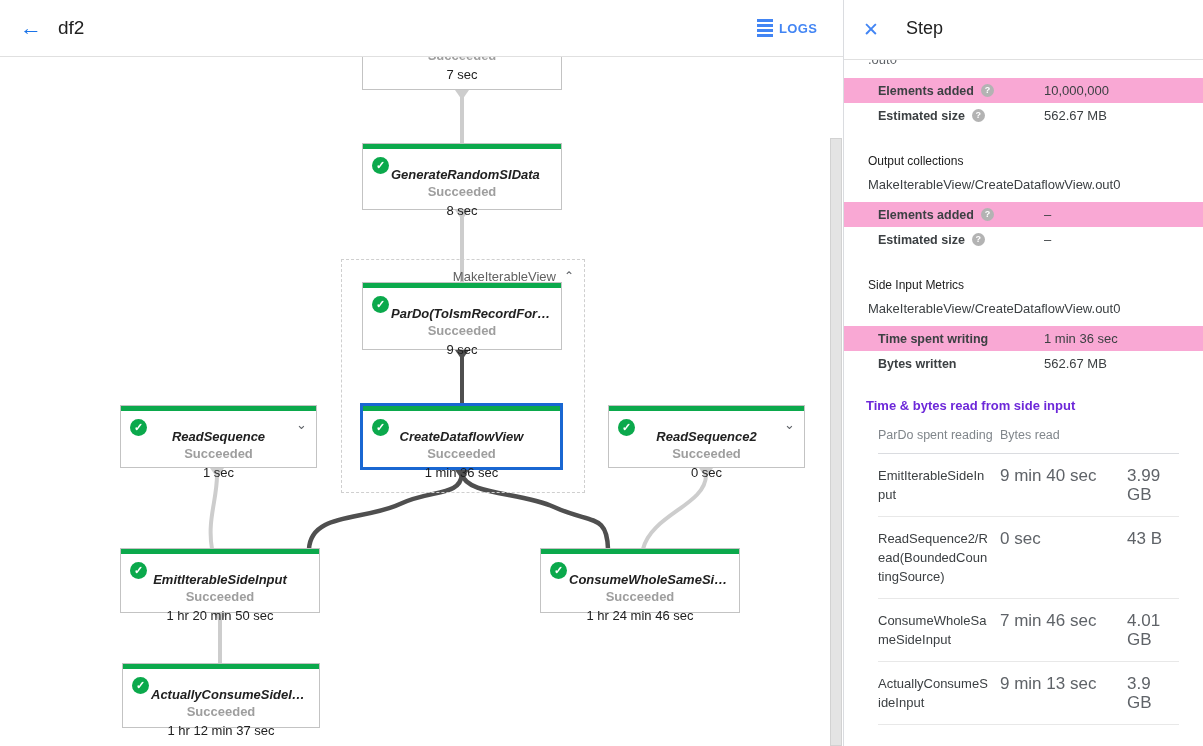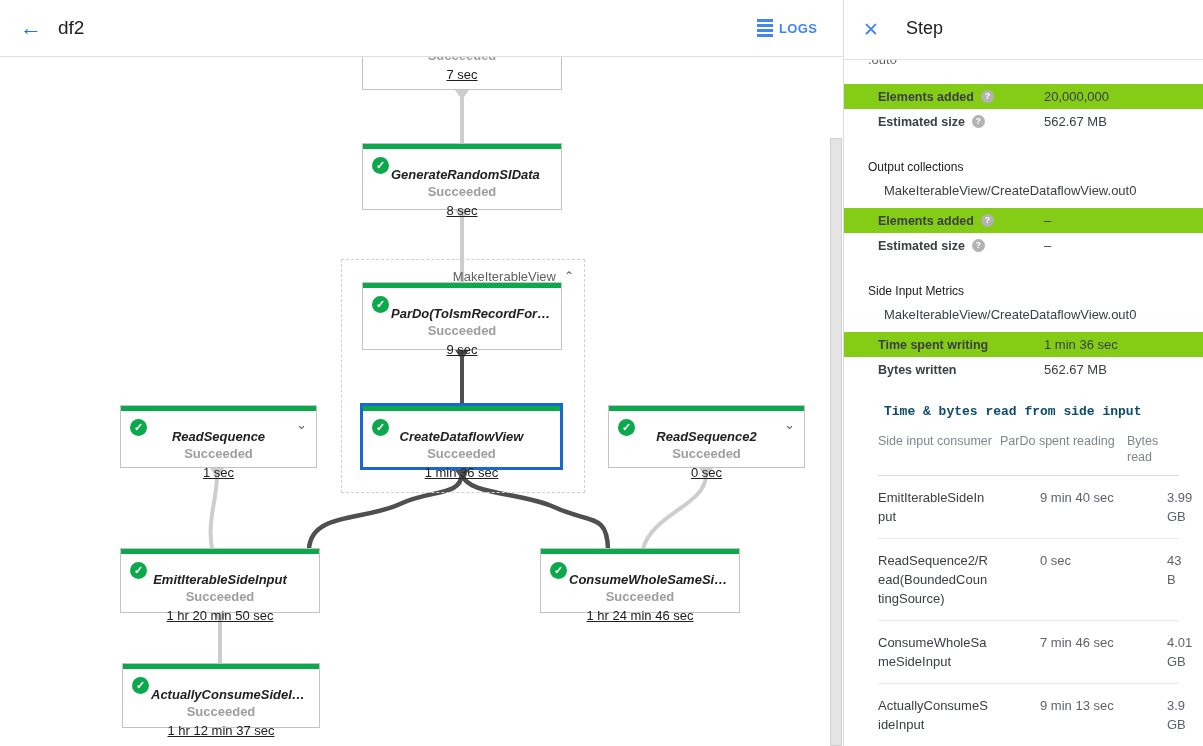--- a/index.html
+++ b/index.html
@@ -26,58 +26,58 @@
     display:flex; gap:8px; }
   .group-chevron { font-size:12px; color:#5f6368; cursor:pointer; }
 
   .node { position:absolute; background:#fff; border:1px solid #c3c3c3; z-index:2; text-align:center; }
   .node .gbar { height:5px; background:#0ba94c; }
   .node .check { position:absolute; left:9px; top:13px; width:17px; height:17px; border-radius:50%;
     background:#0ba94c; color:#fff; font-size:11px; font-weight:bold; line-height:17px; text-align:center; }
   .node .ntitle { margin-top:18px; font-size:13px; font-weight:bold; color:#212121;
     padding:0 28px; white-space:nowrap; overflow:hidden;font-style:italic; }
   .node .nstatus { font-size:13px; color:#9e9e9e; line-height:19px;font-weight:bold; }
-  .node .ntime { font-size:13px; color:#212121; line-height:19px;text-decoration:underline; }
+  .node .ntime { font-size:13px; color:#212121; line-height:19px; }
   .node .nchevron { position:absolute; right:9px; top:11px; font-size:13px; color:#5f6368; cursor:pointer; }
   .node.selected { border:3px solid #1967d2; }
 
   
   .vscroll { position:absolute; left:830px; top:0; width:13px; height:746px; background:#fff; z-index:3; }
   .vscroll .thumb { position:absolute; left:0; top:138px; width:12px; height:608px;
     background:#e4e4e4; border:1px solid #d2d2d2; }
 
   
   .panel { position:absolute; left:843px; top:0; width:360px; height:746px; background:#fff;
     border-left:1px solid #dadce0; z-index:12; }
   .panel-header { position:relative; height:60px; border-bottom:1px solid #e0e0e0; }
   .close-x { position:absolute; left:19px; top:18px; font-size:19px; color:#4285f4; cursor:pointer; }
   .panel-title { position:absolute; left:62px; top:18px; font-size:18px; color:#212121; }
   .panel-body { position:absolute; top:60px; left:0; right:0; bottom:0; overflow:hidden; }
 
-  .clip-text { margin:-8px 0 17px 24px; font-size:13px; color:#5f6368; line-height:15px; }
+  .clip-text { margin:-8px 0 11px 24px; font-size:13px; color:#5f6368; line-height:15px; }
   .kv-group { margin-top:11px; }
   .kv-row { display:grid; grid-template-columns:166px 1fr; align-items:center;
     padding:5px 0 5px 34px; min-height:25px; }
-  .kv-row.alt { background:#84cc16; }
+  .kv-row.alt { background:#f9a8d4; }
   .kv-label { display:flex; align-items:center; gap:7px; font-size:12.5px; font-weight:bold; color:#3c4043; }
   .help-icon { width:13px; height:13px; border-radius:50%; background:#b3b3b3; color:#fff;
     font-size:9px; font-weight:bold; line-height:13px; text-align:center; cursor:pointer; }
   .kv-value { font-size:13px; color:#3c4043; }
 
   .sec-heading { margin:26px 0 0 24px; font-size:12px; color:#212121; }
-  .collection-name { margin:9px 0 10px 40px; font-size:13px; color:#3c4043; }
-
-  .tbl-heading { margin:22px 0 0 40px; font-size:13px; font-weight:bold; color:#0c4a6e;font-family:Liberation Mono, monospace; }
+  .collection-name { margin:9px 0 10px 24px; font-size:13px; color:#3c4043; }
+
+  .tbl-heading { margin:22px 0 0 22px; font-size:13px; font-weight:bold; color:#6d28d9; }
   .si-table { margin:10px 24px 0 34px; }
   .si-head, .si-row { display:grid; grid-template-columns:118px 123px 1fr; column-gap:4px; }
   .si-head { padding:4px 0 10px 0; border-bottom:1px solid #dadce0; }
   .si-head span { font-size:12.5px; color:#80868b; line-height:16px; }
   .si-row { padding:12px 0; border-bottom:1px solid #e8e8e8; }
   .si-c1 { font-size:13px; color:#3c4043; line-height:19px; word-break:break-all; padding-right:8px; }
-  .si-c2, .si-c3 { font-size:13px; color:#5f6368; line-height:19px;margin-left:40px; }
+  .si-c2, .si-c3 { font-size:17px; color:#5f6368; line-height:19px; }
 </style>
 </head>
 <body>
 
 <div class="stage">
 
   <div class="graph">
 
     <svg class="edges" width="830" height="746">
 
@@ -209,21 +209,21 @@
 
     <div class="panel-body">
       <div class="clip-text">.out0</div>
 
       <div class="kv-group">
         <div class="kv-row alt">
           <span class="kv-label">
               <span>Elements added</span>
               <span class="help-icon">?</span>
             </span>
-          <span class="kv-value">20,000,000</span>
+          <span class="kv-value">10,000,000</span>
         </div>
         <div class="kv-row">
           <span class="kv-label">
               <span>Estimated size</span>
               <span class="help-icon">?</span>
             </span>
           <span class="kv-value">562.67 MB</span>
         </div>
       </div>
 
@@ -259,21 +259,20 @@
           <span class="kv-label">
               <span>Bytes written</span>
             </span>
           <span class="kv-value">562.67 MB</span>
         </div>
       </div>
 
       <div class="tbl-heading">Time &amp; bytes read from side input</div>
       <div class="si-table">
         <div class="si-head">
-          <span>Side input consumer</span>
           <span>ParDo spent reading</span>
           <span>Bytes read</span>
         </div>
         <div class="si-row">
           <span class="si-c1">EmitIterableSideInput</span>
           <span class="si-c2">9 min 40 sec</span>
           <span class="si-c3">3.99 GB</span>
         </div>
         <div class="si-row">
           <span class="si-c1">ReadSequence2/Read(BoundedCountingSource)</span>

